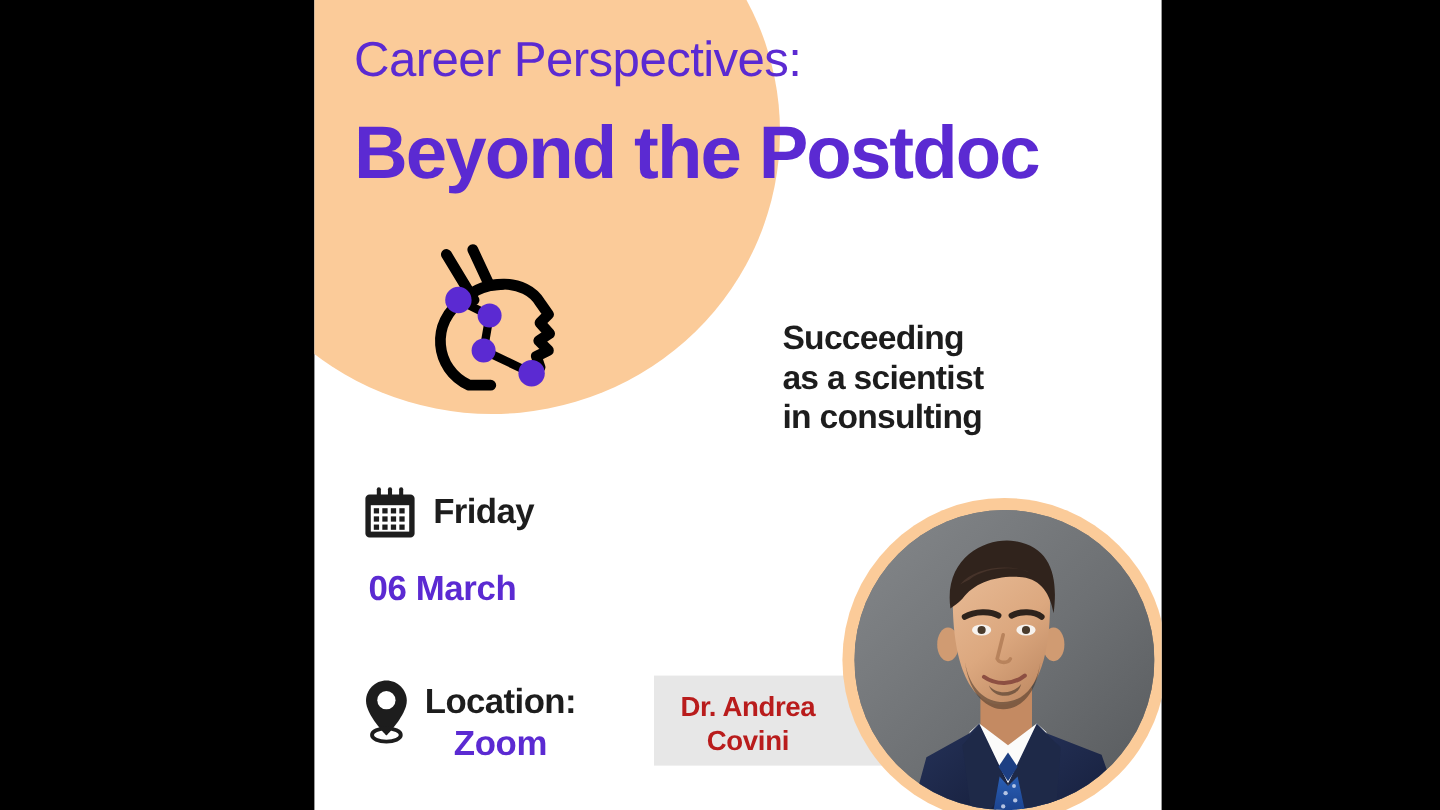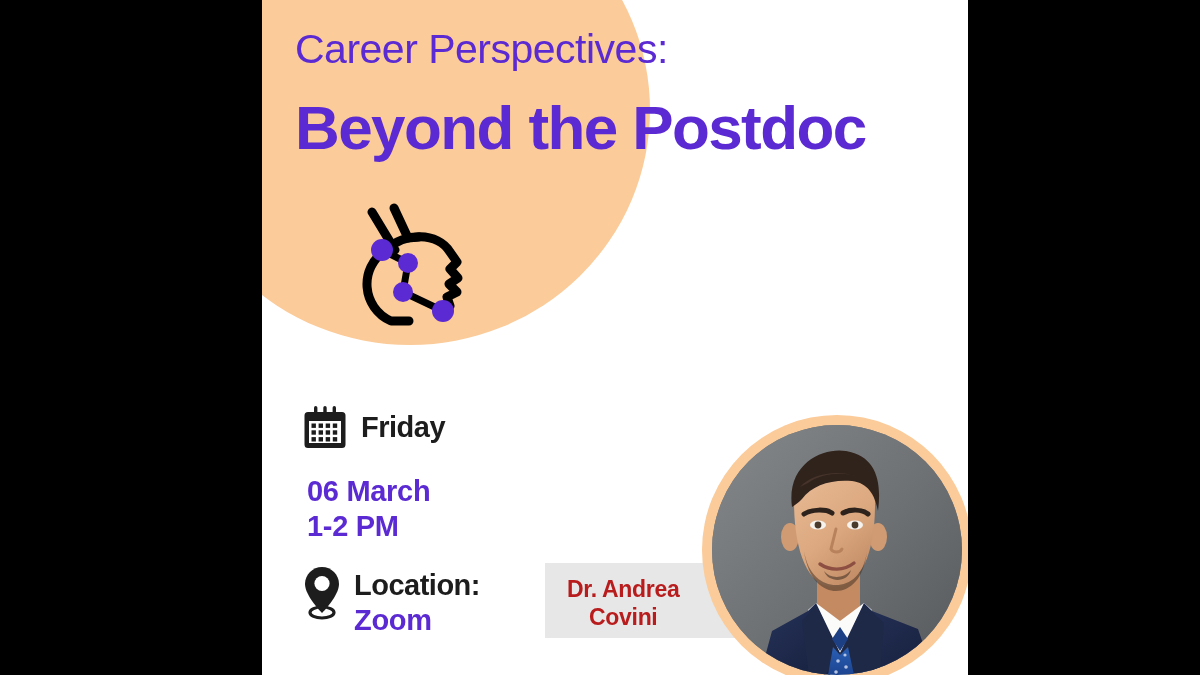--- a/index.html
+++ b/index.html
@@ -125,21 +125,21 @@
   #location-block {
     position: absolute;
     left: 40px;
     top: 565px;
     width: 260px;
     display: flex;
     align-items: flex-start;
     gap: 12px;
   }
   .pin-icon { width: 40px; height: 56px; display: block; flex: none; }
-  #location-text { padding-top: 3px; }
+  #location-text { padding-top: 3px; text-align: center; }
   #location-label {
     font-size: 29px;
     font-weight: 700;
     letter-spacing: -0.5px;
     color: #1d1d1d;
     line-height: 1.2;
   }
   #location-value {
     font-size: 29px;
     font-weight: 700;
@@ -228,20 +228,23 @@
         </g>
         <g fill="#5b2ad2">
           <circle cx="36" cy="60" r="11"></circle>
           <circle cx="62" cy="73" r="10"></circle>
           <circle cx="57" cy="102" r="10"></circle>
           <circle cx="97" cy="121" r="11"></circle>
         </g>
       </svg>
     </div>
 
+    <div id="subtitle" style="white-space: pre-line;">Succeeding
+as a scientist
+in consulting</div>
 
     <div id="date-block">
       <div class="icon-row">
         <span>
           <svg class="cal-icon" viewBox="0 0 46 46" xmlns="http://www.w3.org/2000/svg">
             <g fill="#1d1d1d">
               <rect x="12" y="2" width="3.4" height="10" rx="1.7"></rect>
               <rect x="21.3" y="2" width="3.4" height="10" rx="1.7"></rect>
               <rect x="30.6" y="2" width="3.4" height="10" rx="1.7"></rect>
               <path d="M6 8 h34 a3.5 3.5 0 0 1 3.5 3.5 v29 a3.5 3.5 0 0 1 -3.5 3.5 h-34 a3.5 3.5 0 0 1 -3.5 -3.5 v-29 A3.5 3.5 0 0 1 6 8 Z"></path>
@@ -260,21 +263,20 @@
               <rect x="16.6" y="33.1" width="4.4" height="4.4"></rect>
               <rect x="23.7" y="33.1" width="4.4" height="4.4"></rect>
               <rect x="30.8" y="33.1" width="4.4" height="4.4"></rect>
             </g>
           </svg>
         </span>
         <span class="row-label">Friday</span>
       </div>
       <div id="date-lines">
         <div class="purple-line">06 March</div>
-        <div class="purple-line">1-2 PM</div>
       </div>
     </div>
 
     <div id="location-block">
       <span>
         <svg class="pin-icon" viewBox="0 0 40 56" xmlns="http://www.w3.org/2000/svg">
           <path d="M20 2 C10.6 2 3 9.6 3 19 C3 31 20 48 20 48 C20 48 37 31 37 19 C37 9.6 29.4 2 20 2 Z" fill="#1d1d1d"></path>
           <circle cx="20" cy="18.5" r="7.6" fill="#ffffff"></circle>
           <ellipse cx="20" cy="47.5" rx="12" ry="5.5" fill="none" stroke="#1d1d1d" stroke-width="3.2"></ellipse>
         </svg>

